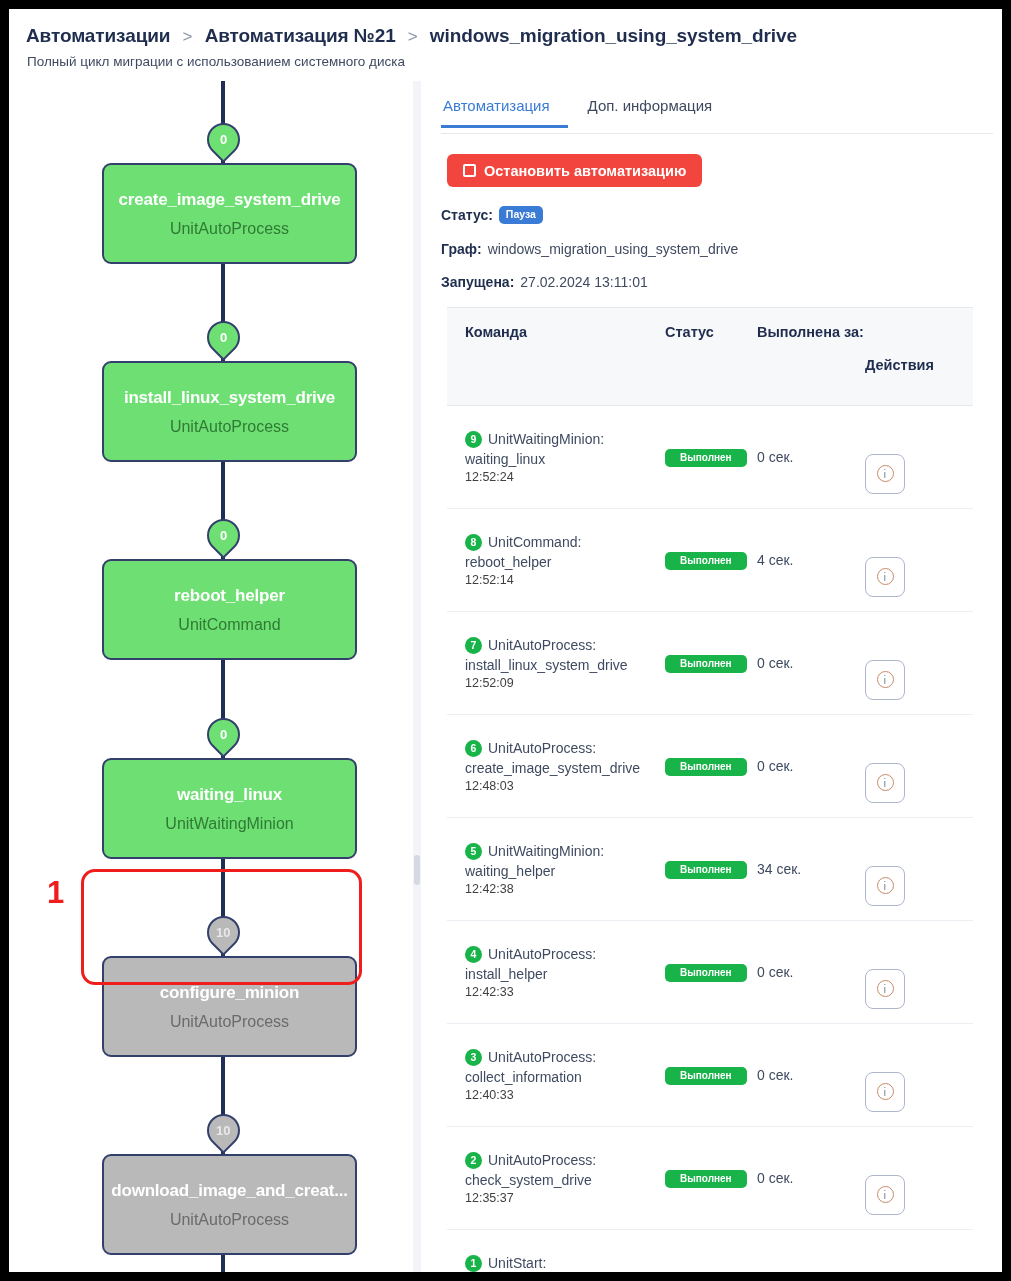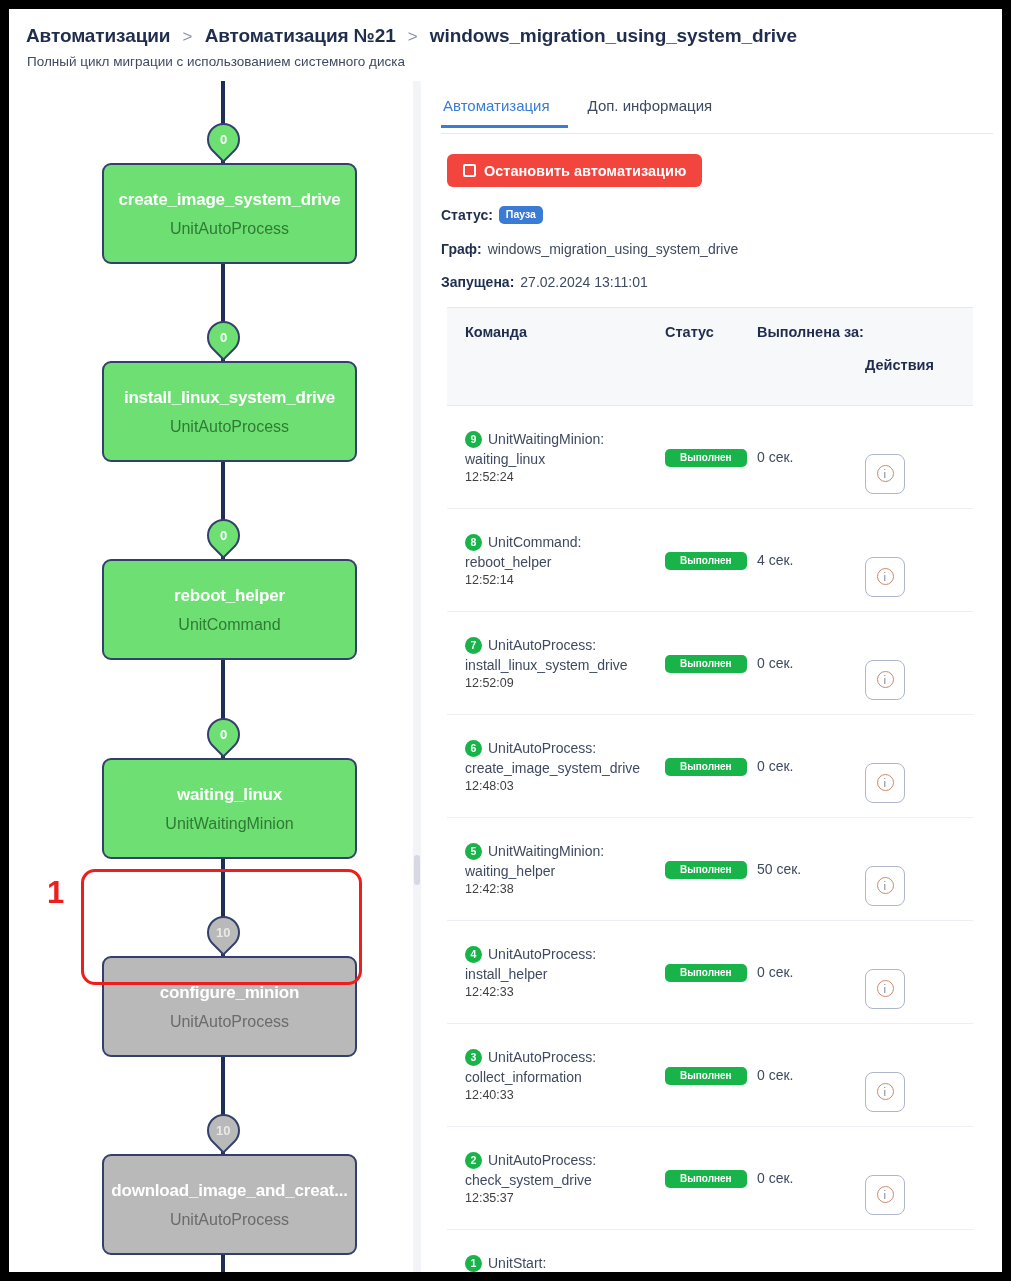--- a/index.html
+++ b/index.html
@@ -560,21 +560,21 @@
             <div class="trow">
               <div class="c-cmd cmd-cell">
                 <div class="cmd-line1">
                   <span class="seq">5</span>
                   <span>UnitWaitingMinion:</span>
                 </div>
                 <div class="cmd-line2">waiting_helper</div>
                 <div class="cmd-time">12:42:38</div>
               </div>
               <div class="c-status"><span class="status-badge">Выполнен</span></div>
-              <div class="c-dur dur-cell">50 сек.</div>
+              <div class="c-dur dur-cell">34 сек.</div>
               <div class="c-act">
                 <div class="act-btn">
                   <div class="info-glyph"></div>
                 </div>
               </div>
             </div>
             <div class="trow">
               <div class="c-cmd cmd-cell">
                 <div class="cmd-line1">
                   <span class="seq">4</span>

